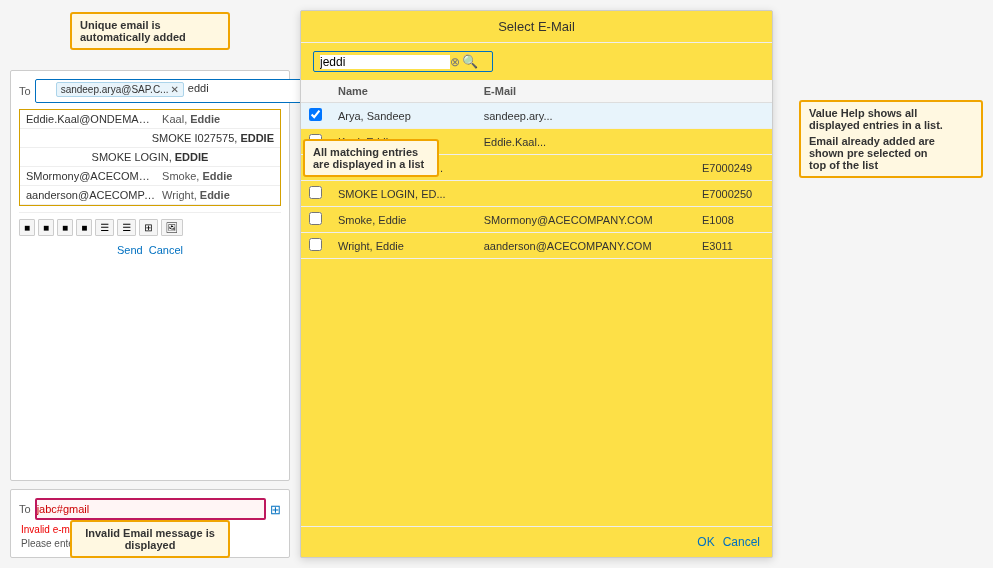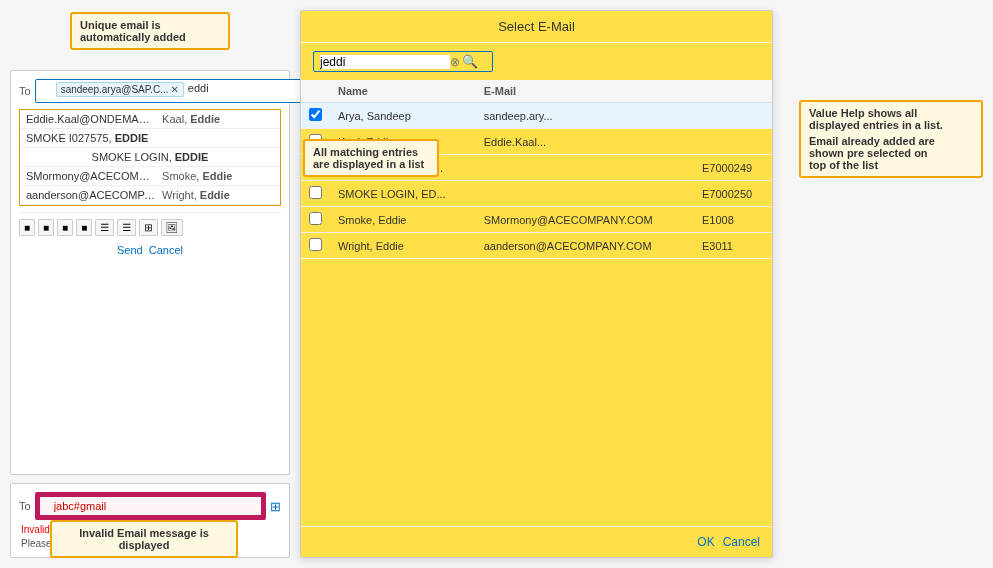--- a/index.html
+++ b/index.html
@@ -174,24 +174,24 @@
     }
 
     .invalid-to-row {
       display: flex;
       align-items: center;
       margin-bottom: 4px;
     }
 
     .invalid-input-wrapper {
       flex: 1;
-      border: 5px solid #be185d;
+      border: 2px solid #be185d;
       border-radius: 2px;
       background: #fff5f5;
-      padding: 2px 14px;
+      padding: 2px 0;
     }
 
     .invalid-input {
       border: none;
       outline: none;
       background: transparent;
       font-size: 11px;
       color: #333;
       width: 100%;
     }
@@ -379,21 +379,21 @@
           <input class="to-field-input" type="text" value="eddi" style="">
         </div>
         <span class="to-icon">⊞</span>
       </div>
 
       <div class="autocomplete-dropdown">
         <div class="autocomplete-row">
           <span class="col-email">Eddie.Kaal@ONDEMAND.COM</span>
           <span class="col-name">&nbsp; Kaal, <strong>Eddie</strong></span>
         </div>
-        <div class="autocomplete-row" style="justify-content:flex-start;">
+        <div class="autocomplete-row" style="justify-content:flex-end;">
           <span>SMOKE I027575, <strong>EDDIE</strong></span>
         </div>
         <div class="autocomplete-row" style="justify-content:center;align-items:flex-end;">
           <span>SMOKE LOGIN, <strong>EDDIE</strong></span>
         </div>
         <div class="autocomplete-row">
           <span class="col-email">SMormony@ACECOMPANY.COM</span>
           <span class="col-name">&nbsp; Smoke, <strong>Eddie</strong></span>
         </div>
         <div class="autocomplete-row">
@@ -424,21 +424,21 @@
         <span class="composer-label">To</span>
         <div class="invalid-input-wrapper">
           <input class="invalid-input" type="text" value="jabc#gmail" style="color: rgb(204, 0, 0);">
         </div>
         <span class="to-icon">⊞</span>
       </div>
       <div class="error-message">Invalid e-mail address.</div>
       <div class="valid-hint">Please enter a valid E-Mail...</div>
     </div>
 
-    <div class="callout" style="bottom: 0px; left: 40px; width: 188px; text-align:center;">
+    <div class="callout" style="bottom: 0px; left: 60px; width: 160px; text-align:center;">
       <span>Invalid Email message is displayed</span>
     </div>
 
   </div>
 
   <div style="flex:1; position:relative; display:flex; flex-direction:column;">
 
     <div class="callout" style="right: 0px; top: 90px; width: 184px; z-index:20; font-size:11px;">
       <div>Value Help shows all</div>
       <div>displayed entries in a list.</div>

